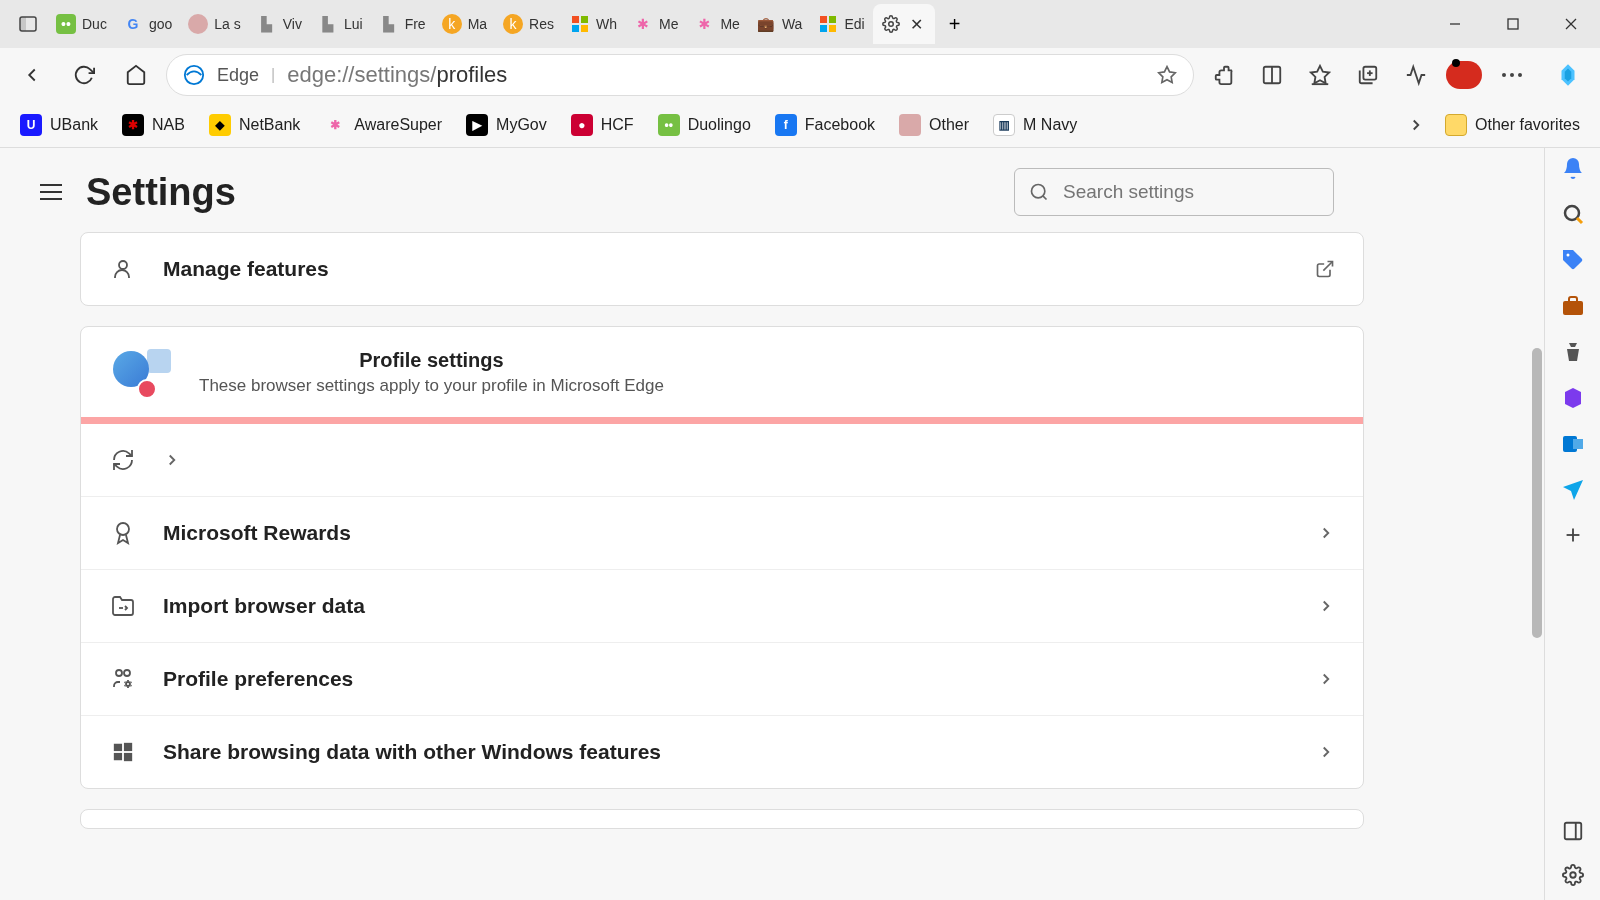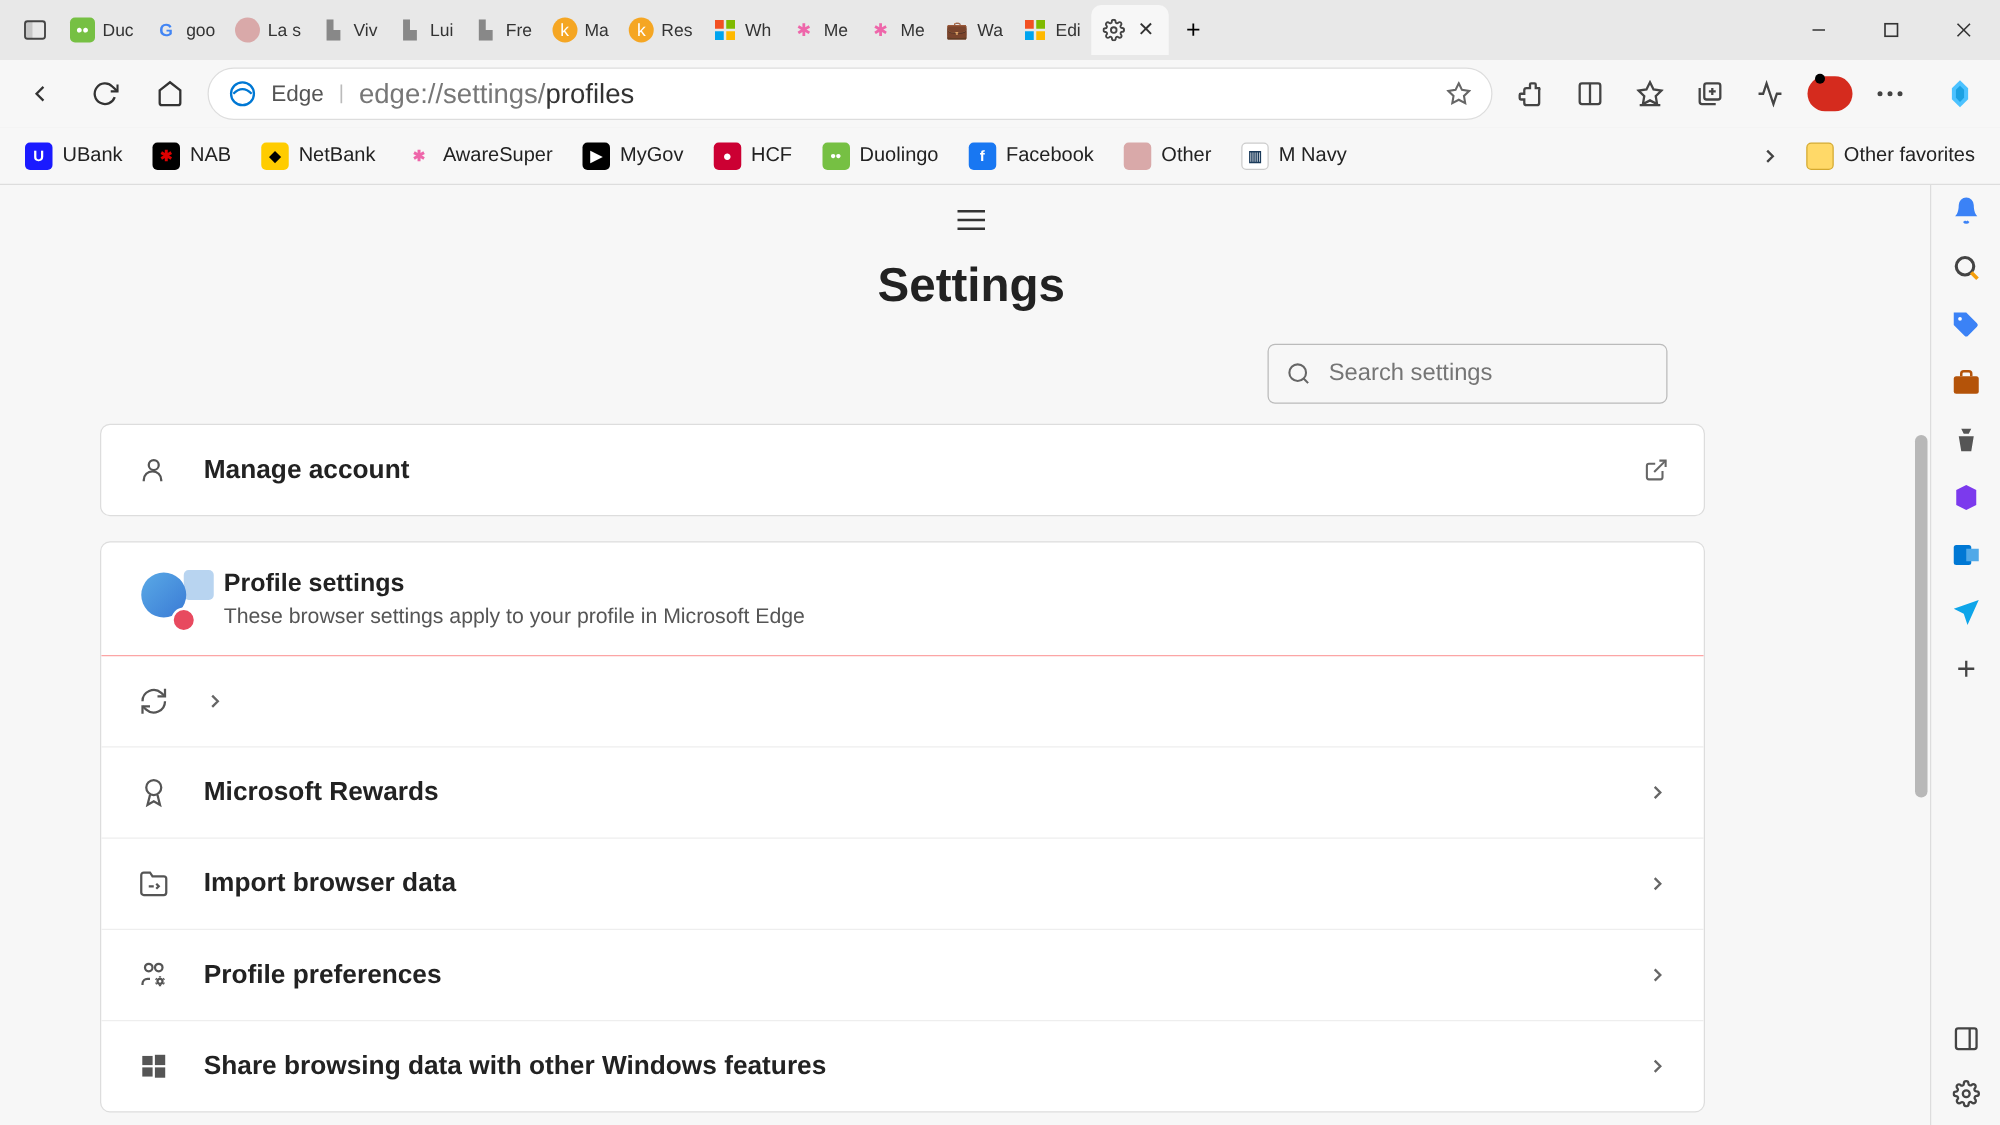--- a/index.html
+++ b/index.html
@@ -36,36 +36,36 @@
 .fav-icon { width: 22px; height: 22px; border-radius: 4px; display: flex; align-items: center; justify-content: center; font-size: 12px; color: #fff; font-weight: bold; }
 .fav-overflow { margin-left: auto; display: flex; align-items: center; gap: 10px; }
 
 
 .content-wrap { display: flex; height: calc(900px - 48px - 54px - 46px); }
 .content { flex: 1; background: #f7f7f7; overflow: hidden; position: relative; }
 .vbar { width: 56px; background: #f7f7f7; display: flex; flex-direction: column; align-items: center; padding-top: 8px; gap: 22px; border-left: 1px solid #ddd; }
 .vbar-spacer { flex: 1; }
 
 
-.settings-header { display: flex; align-items: center; padding: 20px 30px 16px 40px; gap: 24px; flex-direction: column; }
+.settings-header { display: flex; align-items: center; padding: 20px 30px 16px 40px; gap: 24px; }
 .hamburger { display: flex; flex-direction: column; gap: 5px; }
 .hamburger span { width: 22px; height: 2px; background: #333; }
 .settings-title { font-size: 38px; font-weight: 600; color: #222; }
 .search-box { margin-left: auto; width: 320px; height: 48px; border: 1px solid #bbb; border-radius: 6px; display: flex; align-items: center; padding: 0 14px; gap: 14px; background: #f7f7f7; margin-right: 180px; }
 .search-input { border: none; background: transparent; font-size: 19px; color: #777; outline: none; flex: 1; }
 
 
 .settings-body { padding: 0 180px 0 80px; }
 .card { background: #fff; border: 1px solid #ddd; border-radius: 8px; margin-bottom: 20px; overflow: hidden; }
 .row { display: flex; align-items: center; padding: 22px 28px; gap: 26px; border-bottom: 1px solid #eee; }
 .row:last-child { border-bottom: none; }
 .row-icon { width: 28px; height: 28px; display: flex; align-items: center; justify-content: center; color: #555; flex-shrink: 0; }
 .row-label { font-size: 21px; font-weight: 600; color: #222; flex: 1; }
 .row-chevron { color: #666; }
-.profile-header-row { display: flex; align-items: center; padding: 20px 28px; border-bottom: 1px solid #fca5a5; }
+.profile-header-row { display: flex; align-items: center; padding: 20px 28px; gap: 20px; border-bottom: 7px solid #fca5a5; text-align: center; }
 .profile-img { width: 70px; height: 50px; position: relative; }
 .profile-img .circ { position: absolute; width: 36px; height: 36px; background: linear-gradient(135deg,#5aa9e6,#3a7bd5); border-radius: 50%; top: 4px; left: 4px; }
 .profile-img .dots { position: absolute; top: 2px; right: 8px; width: 24px; height: 24px; background:#b8d4f0; border-radius:4px; }
 .profile-img .badge { position: absolute; width: 20px; height: 20px; background: #e84a5f; border-radius: 50%; bottom: -2px; left: 28px; border: 2px solid #fff; }
 .profile-text h3 { font-size: 20px; font-weight: 600; color: #222; margin-bottom: 4px; }
 .profile-text p { font-size: 17px; color: #555; }
 
 
 .scrollbar-fake { position: absolute; right: 2px; top: 200px; width: 10px; height: 290px; background: #b8b8b8; border-radius: 5px; }
 
@@ -345,21 +345,21 @@
 
     <div class="settings-body">
       <div class="card">
         <div class="row">
           <span class="row-icon">
               <svg width="24" height="24" viewBox="0 0 24 24" fill="none" stroke="#555" stroke-width="1.8">
                 <circle cx="12" cy="8" r="4"></circle>
                 <path d="M4 21v-1a7 7 0 0 1 14 0v1"></path>
               </svg>
             </span>
-          <span class="row-label">Manage account</span>
+          <span class="row-label">Manage features</span>
           <span class="row-chevron">
               <svg width="20" height="20" viewBox="0 0 24 24" fill="none" stroke="#666" stroke-width="2">
                 <path d="M18 13v6a2 2 0 0 1-2 2H5a2 2 0 0 1-2-2V8a2 2 0 0 1 2-2h6"></path>
                 <polyline points="15 3 21 3 21 9"></polyline>
                 <line x1="10" y1="14" x2="21" y2="3"></line>
               </svg>
             </span>
         </div>
       </div>
 

